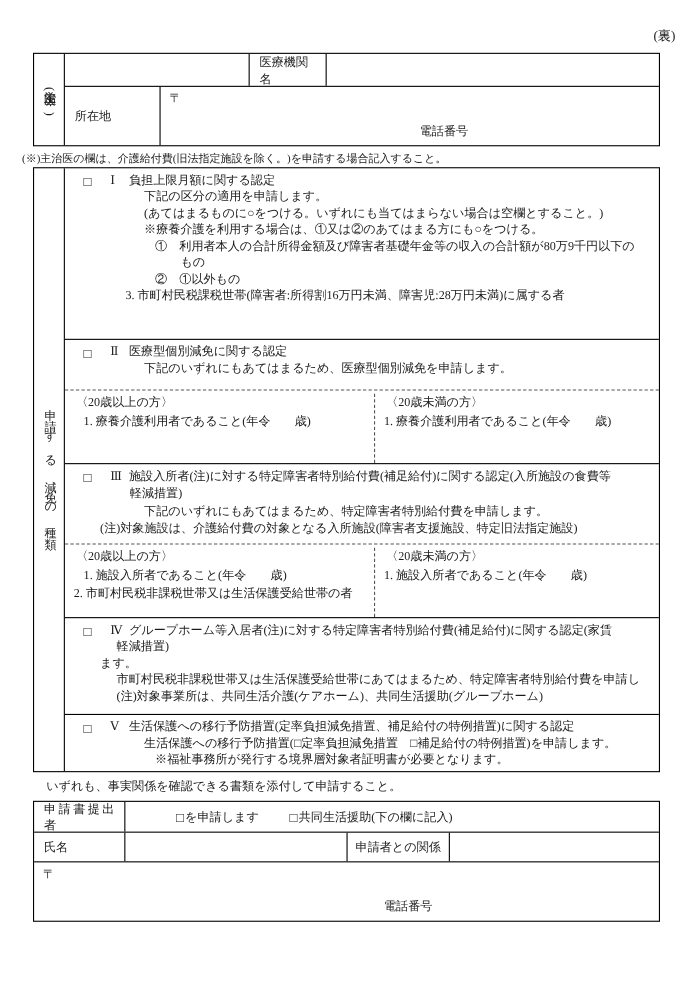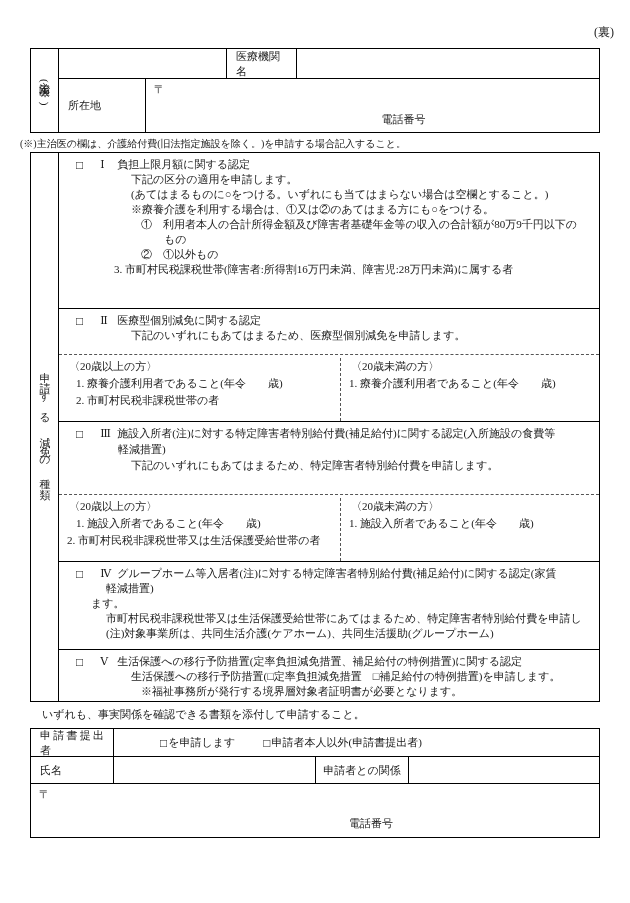--- a/index.html
+++ b/index.html
@@ -140,38 +140,38 @@
           <span class="cb">□</span>
           <span class="num">Ⅱ</span>
           <span>医療型個別減免に関する認定</span>
         </div>
         <div class="ln p72">下記のいずれにもあてはまるため、医療型個別減免を申請します。</div>
       </div>
       <div class="cols">
         <div class="col-l">
           <div class="ln ph10">〈20歳以上の方〉</div>
           <div class="ln ph17">1. 療養介護利用者であること(年令　　歳)</div>
-          <div class="ln ph17">2. 市町村民税非課税世帯の者</div>
         </div>
         <div class="col-r">
           <div class="ln ph10">〈20歳未満の方〉</div>
           <div class="ln ph8">1. 療養介護利用者であること(年令　　歳)</div>
         </div>
       </div>
     </div>
 
     <div class="sec sec-3">
       <div class="hdrblock3">
         <div class="shead">
           <span class="cb">□</span>
           <span class="num">Ⅲ</span>
           <span>施設入所者(注)に対する特定障害者特別給付費(補足給付)に関する認定(入所施設の食費等</span>
         </div>
         <div class="ln p59">軽減措置)</div>
         <div class="ln p72">下記のいずれにもあてはまるため、特定障害者特別給付費を申請します。</div>
+        <div class="ln p32">(注)対象施設は、介護給付費の対象となる入所施設(障害者支援施設、特定旧法指定施設)</div>
       </div>
       <div class="cols">
         <div class="col-l">
           <div class="ln ph10">〈20歳以上の方〉</div>
           <div class="ln ph17">1. 施設入所者であること(年令　　歳)</div>
           <div class="ln ph8">2. 市町村民税非課税世帯又は生活保護受給世帯の者</div>
         </div>
         <div class="col-r">
           <div class="ln ph10">〈20歳未満の方〉</div>
           <div class="ln ph8">1. 施設入所者であること(年令　　歳)</div>
@@ -209,21 +209,21 @@
 <div class="tbl sub">
   <div class="srow r1">
     <div class="cell lbl jlabel w83">申請書提出者</div>
     <div class="cell opts flex1">
       <span class="opt">
         <span class="cb">□</span>
         <span>を申請します</span>
       </span>
       <span class="opt">
         <span class="cb">□</span>
-        <span>申請者本人以外(申請書提出者)</span>
+        <span>共同生活援助(下の欄に記入)</span>
       </span>
     </div>
   </div>
   <div class="srow r2">
     <div class="cell lbl jlabel w83">氏名</div>
     <div class="cell w202"></div>
     <div class="cell center w93">申請者との関係</div>
     <div class="cell flex1"></div>
   </div>
   <div class="srow r3">

